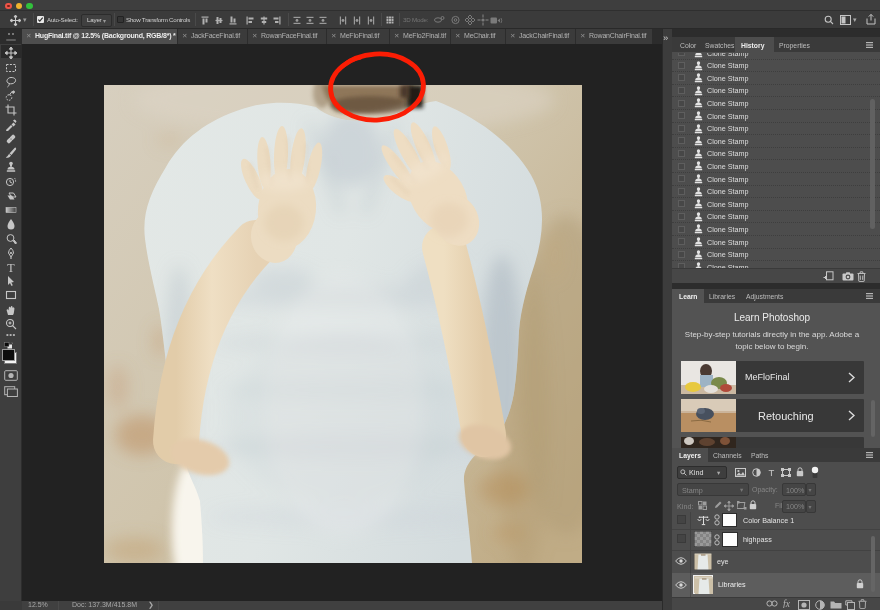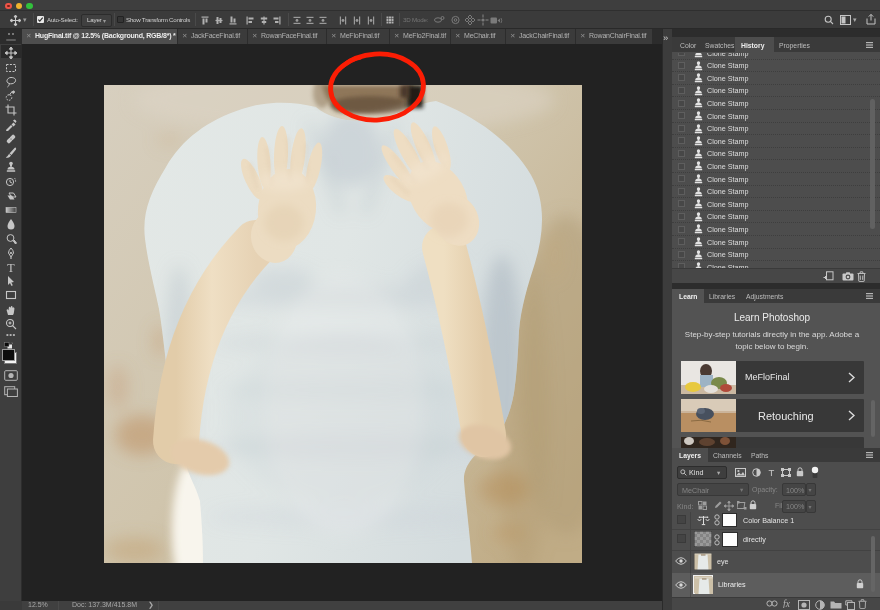--- a/index.html
+++ b/index.html
@@ -1027,21 +1027,21 @@
           <path d="M2 4 L2 2.8 A2 2 0 0 1 6 2.8 L6 4" fill="none" stroke="#c9c9c9"></path>
         </svg>
       </div>
       <div class="abs" style="left:138px;top:4px;">
         <svg width="10" height="13" viewBox="0 0 10 13">
           <rect x="2.6" y="5" width="4.8" height="7" rx="1" fill="#3a3a3a"></rect>
           <circle cx="5" cy="4" r="3.2" fill="#f2f2f2"></circle>
         </svg>
       </div>
       <div class="abs" style="left:5px;top:21px;width:72px;height:13px;background:#454545;border:1px solid #383838;border-radius:2px;"></div>
-      <div class="tx" style="left:10px;top:23.5px;font-size:7.2px;color:#868686;">MeChair</div>
+      <div class="tx" style="left:10px;top:23.5px;font-size:7.2px;color:#868686;">Stamp</div>
       <div class="tx" style="left:68px;top:24px;font-size:6.5px;color:#777;">▾</div>
       <div class="tx" style="left:80px;top:23.5px;font-size:7px;color:#868686;">Opacity:</div>
       <div class="abs" style="left:110px;top:21px;width:24px;height:13px;background:#454545;border:1px solid #383838;border-radius:2px;"></div>
       <div class="tx" style="left:114px;top:23.5px;font-size:7.2px;color:#868686;">100%</div>
       <div class="abs" style="left:134px;top:21px;width:10px;height:13px;background:#454545;border:1px solid #383838;border-radius:2px;"></div>
       <div class="tx" style="left:136.5px;top:24px;font-size:6px;color:#777;">▾</div>
       <div class="tx" style="left:5px;top:40px;font-size:7.2px;color:#868686;">Kind:</div>
       <div class="abs" style="left:26px;top:39px;">
         <svg width="9" height="9" viewBox="0 0 9 9">
           <g fill="#9e9e9e">
@@ -1143,21 +1143,21 @@
       </div>
       <div class="abs" style="left:42px;top:71.5px;">
         <svg width="6" height="12" viewBox="0 0 6 12">
           <g fill="none" stroke="#c9c9c9" stroke-width="0.9">
             <circle cx="3" cy="3" r="2.2"></circle>
             <circle cx="3" cy="8.8" r="2.2"></circle>
           </g>
         </svg>
       </div>
       <div class="abs" style="left:50px;top:70px;width:16px;height:15px;background:#fdfdfd;border:1px solid #2c2c2c;"></div>
-      <div class="tx" style="left:71px;top:73px;font-size:7.2px;color:#e3e3e3;">directly</div>
+      <div class="tx" style="left:71px;top:73px;font-size:7.2px;color:#e3e3e3;">highpass</div>
       <div class="abs" style="left:0;top:110.5px;width:208px;height:1px;background:#424242;"></div>
       <div class="abs" style="left:3px;top:95px;">
         <svg width="12" height="8" viewBox="0 0 12 8">
           <path d="M0.6 4 Q3.2 0.7 6 0.7 Q8.8 0.7 11.4 4 Q8.8 7.3 6 7.3 Q3.2 7.3 0.6 4 Z" fill="none" stroke="#d9d9d9" stroke-width="0.9"></path>
           <circle cx="6" cy="4" r="1.7" fill="#d9d9d9"></circle>
         </svg>
       </div>
       <div class="abs" style="left:22px;top:91px;">
         <svg width="18" height="17" viewBox="0 0 18 17">
           <rect width="18" height="17" fill="#ccc0a8"></rect>

